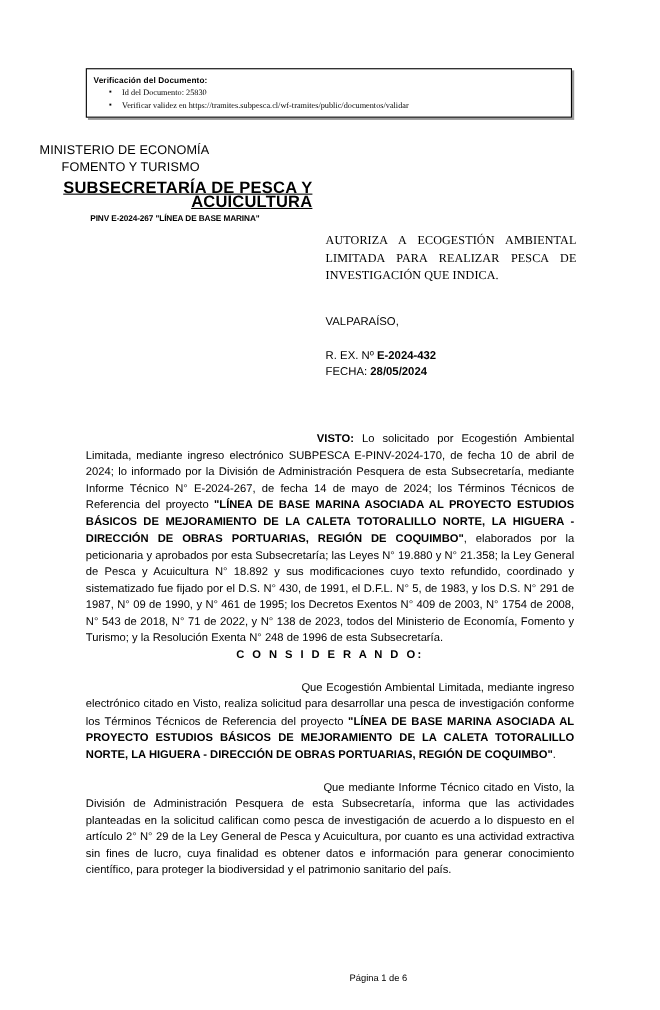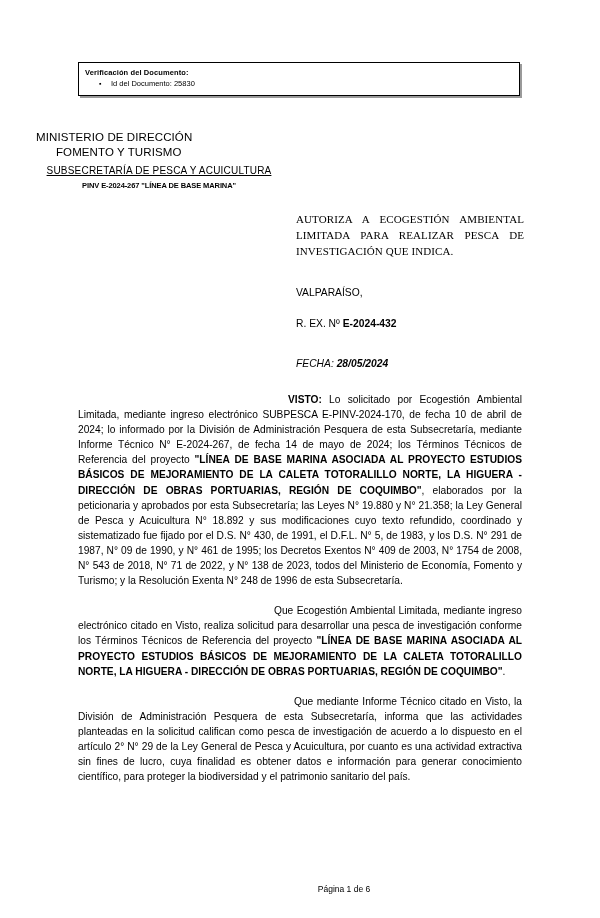--- a/index.html
+++ b/index.html
@@ -38,20 +38,21 @@
   .verif-title {
     font-size: 7.5px;
     font-weight: bold;
     line-height: 11px;
     letter-spacing: 0.1px;
   }
   .verif-list {
     margin: 0;
     padding: 0 0 0 26px;
     list-style: none;
+    font-family: Liberation Serif, serif;
   }
   .verif-list li {
     font-size: 7.5px;
     line-height: 11.5px;
     position: relative;
   }
   .verif-list li .bullet {
     position: absolute;
     left: -12px;
     top: 0px;
@@ -70,25 +71,26 @@
   .ministry-line {
     font-size: 11.5px;
     line-height: 14.5px;
     letter-spacing: 0.1px;
   }
   .ministry-line.l1 { text-align: left; padding-left: 2px; }
   .ministry-line.l2 { text-align: left; padding-left: 22px; }
 
   .subsec {
     margin-top: 5px;
-    font-size: 10px;
-    font-weight: normal;
+    font-size: 15px;
+    font-weight: bold;
     line-height: 13px;
     text-decoration: underline;
     letter-spacing: 0.2px;
+    text-align: right;
   }
   .pinv {
     margin-top: 3px;
     font-size: 7.5px;
     font-weight: bold;
     letter-spacing: -0.1px;
     line-height: 11px;
   }
 
   
@@ -111,24 +113,22 @@
     font-size: 10.3px;
     line-height: 15px;
   }
   .rex {
     margin-top: 16px;
     font-size: 10.3px;
     line-height: 15px;
   }
   .rex b { font-weight: bold; }
   .fecha {
-    margin-top: 25px;
     font-size: 10.3px;
     line-height: 15px;
-    font-style: italic;
   }
   .fecha b { font-weight: bold; }
 
   
   .body-text {
     position: absolute;
     left: 78px;
     top: 392px;
     width: 444px;
     font-size: 10.2px;
@@ -174,41 +174,45 @@
 <body>
 
 <div class="page">
 
   <div class="verif-box">
     <div class="verif-title">Verificación del Documento:</div>
     <ul class="verif-list">
       <li>
         <span class="bullet">▪</span><span>Id del Documento: 25830</span>
       </li>
+      <li>
+        <span class="bullet">▪</span><span>Verificar validez en https://tramites.subpesca.cl/wf-tramites/public/documentos/validar</span>
+      </li>
     </ul>
   </div>
 
   <div class="ministry-block">
-    <div class="ministry-line l1">MINISTERIO DE DIRECCIÓN</div>
+    <div class="ministry-line l1">MINISTERIO DE ECONOMÍA</div>
     <div class="ministry-line l2">FOMENTO Y TURISMO</div>
     <div class="subsec">SUBSECRETARÍA DE PESCA Y ACUICULTURA</div>
     <div class="pinv">PINV E-2024-267 "LÍNEA DE BASE MARINA"</div>
   </div>
 
   <div class="right-block">
     <div class="auth-title">AUTORIZA A ECOGESTIÓN AMBIENTAL LIMITADA PARA REALIZAR PESCA DE INVESTIGACIÓN QUE INDICA.</div>
     <div class="valparaiso">VALPARAÍSO,</div>
     <div class="rex"><span>R. EX. Nº </span><b>E-2024-432</b></div>
     <div class="fecha"><span>FECHA: </span><b>28/05/2024</b></div>
   </div>
 
   <div class="body-text">
 
     <p class="indent-first"><b class="bold">VISTO:</b><span> Lo solicitado por Ecogestión Ambiental Limitada, mediante ingreso electrónico SUBPESCA E-PINV-2024-170, de fecha 10 de abril de 2024; lo informado por la División de Administración Pesquera de esta Subsecretaría, mediante Informe Técnico N° E-2024-267, de fecha 14 de mayo de 2024; los Términos Técnicos de Referencia del proyecto </span><b class="bold">"LÍNEA DE BASE MARINA ASOCIADA AL PROYECTO ESTUDIOS BÁSICOS DE MEJORAMIENTO DE LA CALETA TOTORALILLO NORTE, LA HIGUERA - DIRECCIÓN DE OBRAS PORTUARIAS, REGIÓN DE COQUIMBO"</b><span>, elaborados por la peticionaria y aprobados por esta Subsecretaría; las Leyes N° 19.880 y N° 21.358; la Ley General de Pesca y Acuicultura N° 18.892 y sus modificaciones cuyo texto refundido, coordinado y sistematizado fue fijado por el D.S. N° 430, de 1991, el D.F.L. N° 5, de 1983, y los D.S. N° 291 de 1987, N° 09 de 1990, y N° 461 de 1995; los Decretos Exentos N° 409 de 2003, N° 1754 de 2008, N° 543 de 2018, N° 71 de 2022, y N° 138 de 2023, todos del Ministerio de Economía, Fomento y Turismo; y la Resolución Exenta N° 248 de 1996 de esta Subsecretaría.</span></p>
 
+    <p class="considerando">C O N S I D E R A N D O:</p>
 
     <div class="gap-sm"></div>
 
     <p class="indent-first-2"><span>Que Ecogestión Ambiental Limitada, mediante ingreso electrónico citado en Visto, realiza solicitud para desarrollar una pesca de investigación conforme los Términos Técnicos de Referencia del proyecto </span><b class="bold">"LÍNEA DE BASE MARINA ASOCIADA AL PROYECTO ESTUDIOS BÁSICOS DE MEJORAMIENTO DE LA CALETA TOTORALILLO NORTE, LA HIGUERA - DIRECCIÓN DE OBRAS PORTUARIAS, REGIÓN DE COQUIMBO"</b><span>.</span></p>
 
     <div class="gap-sm"></div>
 
     <p class="indent-first-3">Que mediante Informe Técnico citado en Visto, la División de Administración Pesquera de esta Subsecretaría, informa que las actividades planteadas en la solicitud califican como pesca de investigación de acuerdo a lo dispuesto en el artículo 2° N° 29 de la Ley General de Pesca y Acuicultura, por cuanto es una actividad extractiva sin fines de lucro, cuya finalidad es obtener datos e información para generar conocimiento científico, para proteger la biodiversidad y el patrimonio sanitario del país.</p>
 
   </div>

